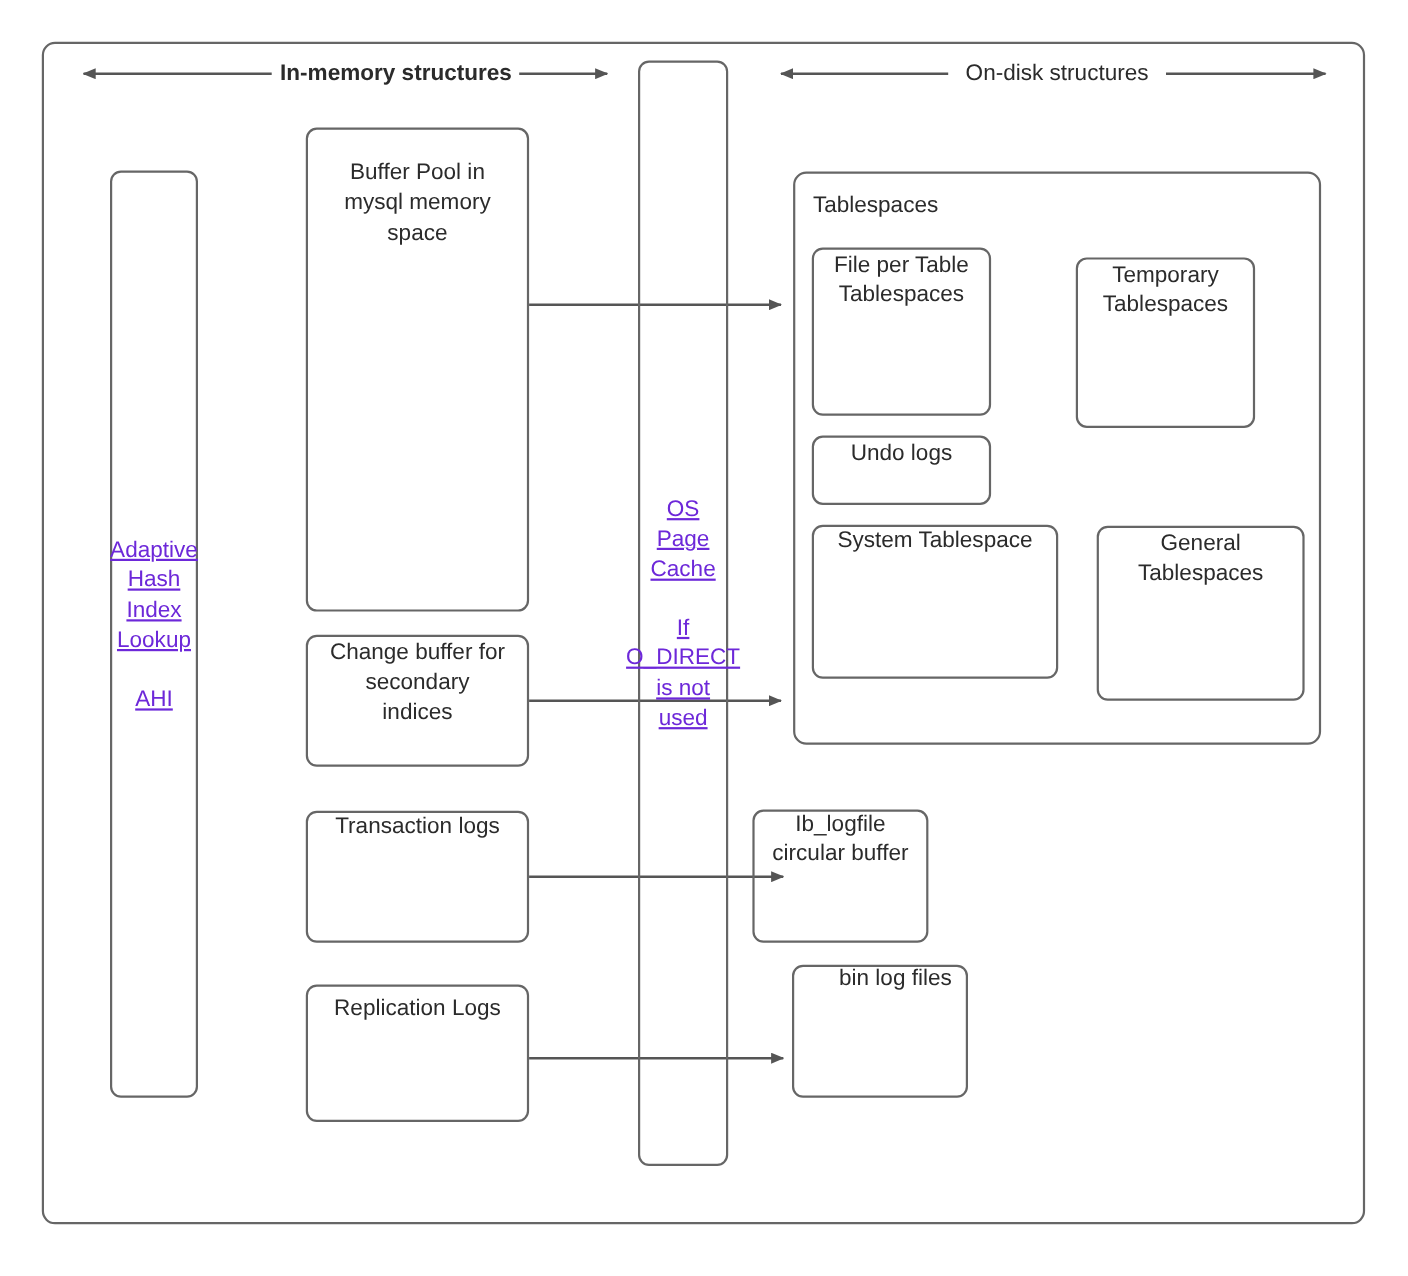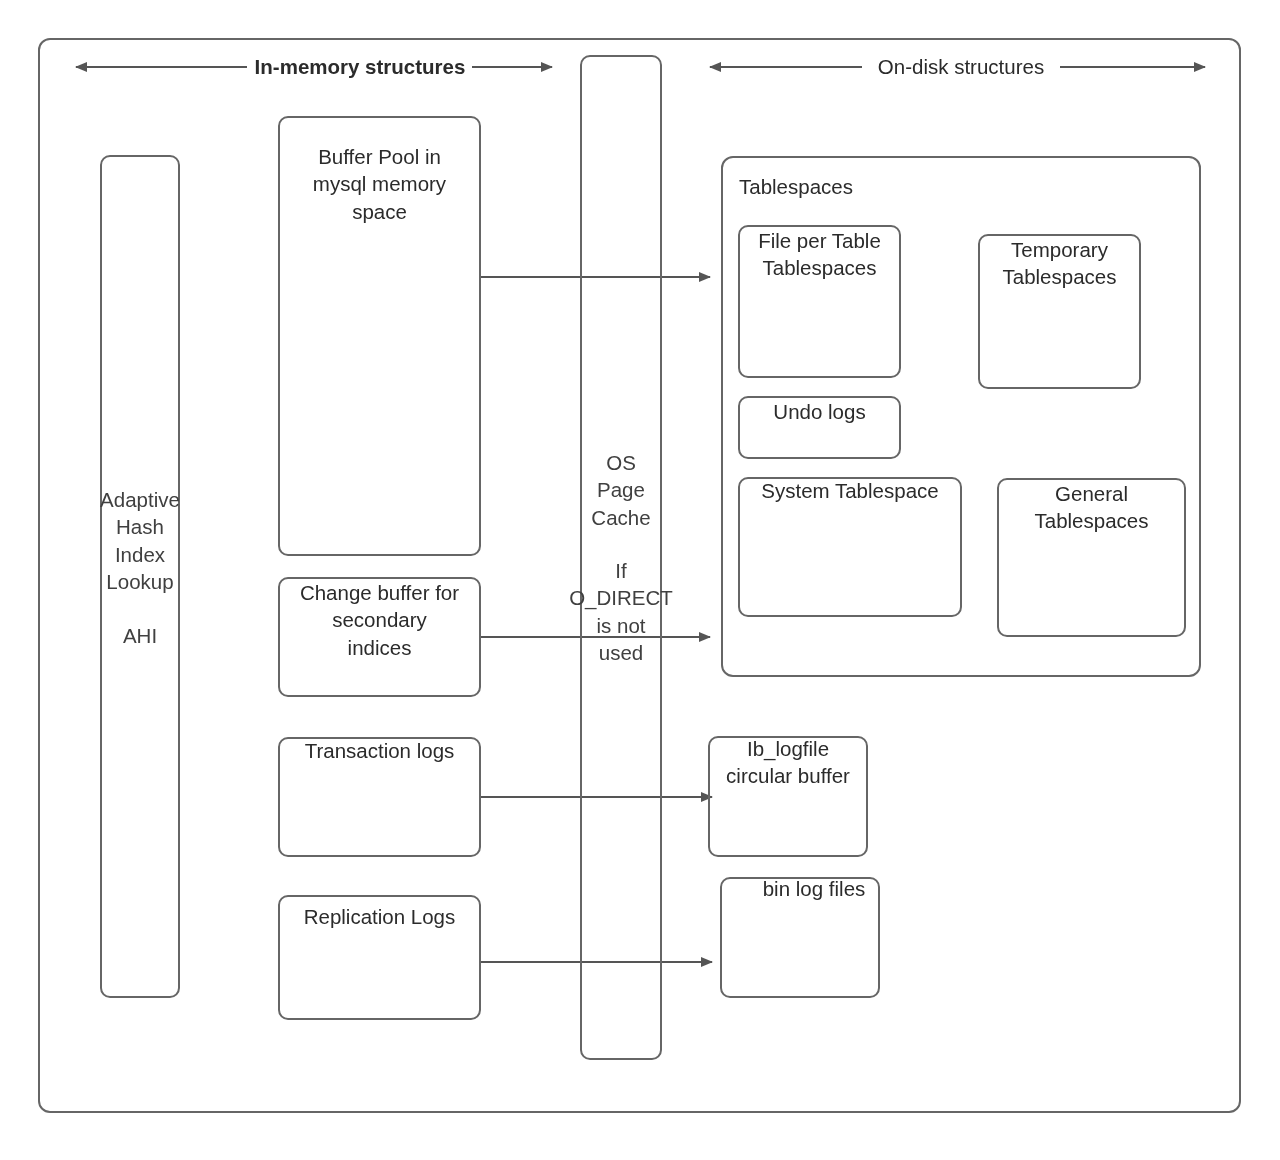--- a/index.html
+++ b/index.html
@@ -33,24 +33,25 @@
     position:absolute;
     font-size:20.5px;
     color:#2b2b2b;
     white-space:nowrap;
     text-align:center;
   }
   .overflow-txt{
     position:absolute;
     font-size:20.5px;
     line-height:1.33;
-    color:#404040;
+    color:#6d28d9;
     text-align:center;
     white-space:pre-line;
     pointer-events:none;
+    text-decoration:underline;
   }
   svg.lines{position:absolute;left:0;top:0;width:1280px;height:1160px;overflow:visible;}
 </style>
 </head>
 <body>
 
 <div id="stage">
 
   <svg class="lines" viewBox="0 0 1280 1160" xmlns="http://www.w3.org/2000/svg">
     <defs>
@@ -141,21 +142,21 @@
 
   <div class="box" style="left:738px;top:477px;width:224px;height:140px;">
     <span style="display:block;transform:translateY(-2px);">System Tablespace</span>
   </div>
 
   <div class="box" style="left:997px;top:478px;width:189px;height:159px;">
     <span>General
 Tablespaces</span>
   </div>
 
-  <div class="box" style="left:708px;top:736px;width:160px;height:121px;">
+  <div class="box" style="left:684px;top:736px;width:160px;height:121px;">
     <span style="display:block;transform:translateY(-3px);">Ib_logfile
 circular buffer</span>
   </div>
 
   <div class="box" style="left:720px;top:877px;width:160px;height:121px;padding-left:28px;">
     <span style="display:block;transform:translateY(-4px);">bin log files</span>
   </div>
 
 </div>
 

